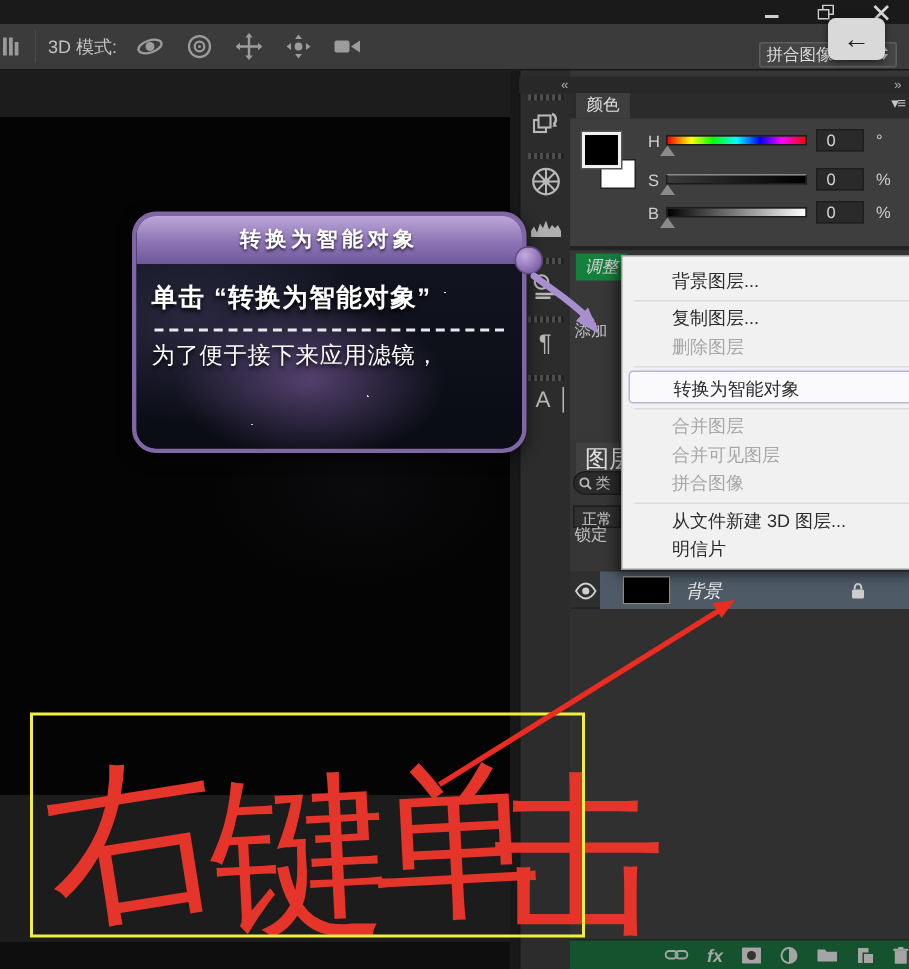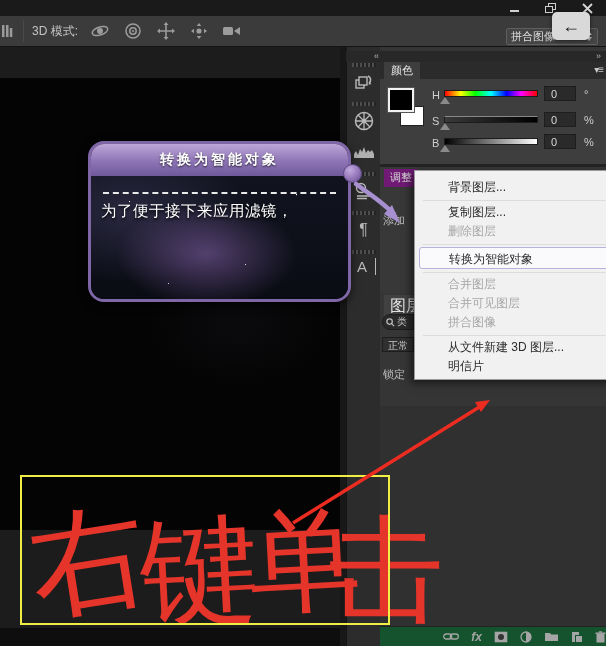--- a/index.html
+++ b/index.html
@@ -82,33 +82,33 @@
   .hsb-tri { position:absolute; left:8px; top:9px; width:0; height:0;
              border-left:5px solid transparent; border-right:5px solid transparent;
              border-bottom:7px solid #8a8a8a; }
   .hsb-value { position:absolute; left:112px; top:-2px; width:32px; height:15px; background:#2a2a2a;
                border:1px solid #1e1e1e; color:#d6d6d6; font-size:11px; padding:1px 0 0 6px; }
   .hsb-unit { position:absolute; left:152px; top:0px; color:#cfcfcf; font-size:11px; }
 
   .panel-divider { position:absolute; left:0; top:117px; width:226px; height:3px; background:#232323; }
 
   .adj-strip { position:absolute; left:0; top:120px; width:226px; height:126px; background:#383838; }
-  .adj-tab { position:absolute; left:4px; top:2px; color:#d8d8d8; font-size:11px; background:#701a75;
-             padding:1px 6px 2px 6px; }
+  .adj-tab { position:absolute; left:4px; top:2px; color:#d8d8d8; font-size:11px; background:#15803d;
+             padding:1px 6px 2px 6px;font-style:italic; }
   .adj-add { position:absolute; left:3px; top:22px; color:#bdbdbd; font-size:11px;margin-top:24px; }
 
   .layers-head { position:absolute; left:0; top:246px; width:226px; height:88px; background:#363636; }
   .layers-tab { position:absolute; left:4px; top:2px; color:#e0e0e0; font-size:16px; background:#414141;
                 padding:1px 6px 2px 6px; }
   .layers-search { position:absolute; left:2px; top:21px; width:32px; height:16px; background:#2a2a2a;
                    border:1px solid #1d1d1d; border-radius:8px 0 0 8px; color:#b9b9b9; font-size:10px;
                    display:flex; align-items:center; padding-left:3px; gap:2px; }
   .layers-blend { position:absolute; left:2px; top:44px; width:32px; height:15px; background:#303030;
                   border:1px solid #1d1d1d; color:#cdcdcd; font-size:10px; padding:1px 0 0 5px; }
-  .layers-lock { position:absolute; left:3px; top:74px; color:#c2c2c2; font-size:11px;font-family:Liberation Mono, monospace; }
+  .layers-lock { position:absolute; left:3px; top:56px; color:#c2c2c2; font-size:11px;font-family:Liberation Mono, monospace; }
 
   .layer-row { position:absolute; left:0; top:334px; width:226px; height:25px; background:#2f2f2f;
                border-bottom:1px solid #222; }
   .layer-row .sel { position:absolute; left:20px; top:0; width:206px; height:25px; background:#4e5a66; }
   .layer-eye { position:absolute; left:3px; top:6px; width:15px; height:12px; }
   .layer-thumb { position:absolute; left:35px; top:3px; width:32px; height:19px; background:#000;
                  border:1px solid #8e8e8e; }
   .layer-name { position:absolute; left:77px; top:5px; color:#ececec; font-size:12px; font-style:italic; }
   .layer-lock { position:absolute; left:187px; top:6px; }
 
@@ -362,20 +362,37 @@
         <svg width="9" height="9" viewBox="0 0 10 10">
             <circle cx="4" cy="4" r="3" fill="none" stroke="#b9b9b9" stroke-width="1.4"></circle>
             <path d="M6.3 6.3L9 9" stroke="#b9b9b9" stroke-width="1.4"></path>
           </svg>
         <span>类</span>
       </div>
       <div class="layers-blend">正常</div>
       <div class="layers-lock">锁定</div>
     </div>
 
+    <div class="layer-row">
+      <div class="sel"></div>
+      <div class="layer-eye">
+        <svg width="15" height="12" viewBox="0 0 15 12">
+            <path d="M1 6c2-3.5 4.5-5 6.5-5S12 2.5 14 6c-2 3.5-4.5 5-6.5 5S3 9.5 1 6z" fill="none" stroke="#cfcfcf" stroke-width="1.2"></path>
+            <circle cx="7.5" cy="6" r="2.4" fill="#cfcfcf"></circle>
+          </svg>
+      </div>
+      <div class="layer-thumb"></div>
+      <div class="layer-name">背景</div>
+      <div class="layer-lock">
+        <svg width="10" height="12" viewBox="0 0 10 12">
+            <rect x="1" y="5" width="8" height="6" rx="1" fill="#cdcdcd"></rect>
+            <path d="M2.8 5V3.5a2.2 2.2 0 014.4 0V5" fill="none" stroke="#cdcdcd" stroke-width="1.3"></path>
+          </svg>
+      </div>
+    </div>
 
     <div class="layers-empty"></div>
 
     <div class="layers-toolbar">
       <span class="lt-icon">
         <svg width="16" height="9" viewBox="0 0 16 9">
             <rect x="0.7" y="2" width="8" height="5" rx="2.5" fill="none" stroke="#a5a5a5" stroke-width="1.3"></rect>
             <rect x="7.3" y="2" width="8" height="5" rx="2.5" fill="none" stroke="#a5a5a5" stroke-width="1.3"></rect>
           </svg>
       </span>
@@ -425,20 +442,21 @@
     <div class="mi disabled" style="top:123px">合并可见图层</div>
     <div class="mi disabled" style="top:142px">拼合图像</div>
     <div class="mi-sep" style="top:164px"></div>
     <div class="mi" style="top:167px">从文件新建 3D 图层...</div>
     <div class="mi" style="top:186px">明信片</div>
   </div>
 
   <div class="callout">
     <div class="callout-header">转换为智能对象</div>
     <div class="callout-body">
+      <div class="callout-line1">单击 “转换为智能对象”</div>
       <hr class="callout-dash">
       <div class="callout-text">为了便于接下来应用滤镜，</div>
     </div>
   </div>
 
   <div class="connector-dot"></div>
   <svg class="svg-overlay" viewBox="0 0 606 646">
     <path d="M356 184 C 372 196, 380 200, 394 214" fill="none" stroke="#a78fd0" stroke-width="4.5" stroke-linecap="round"></path>
     <path d="M400 223 L384 214 L392 205 Z" fill="#a78fd0"></path>
   </svg>

